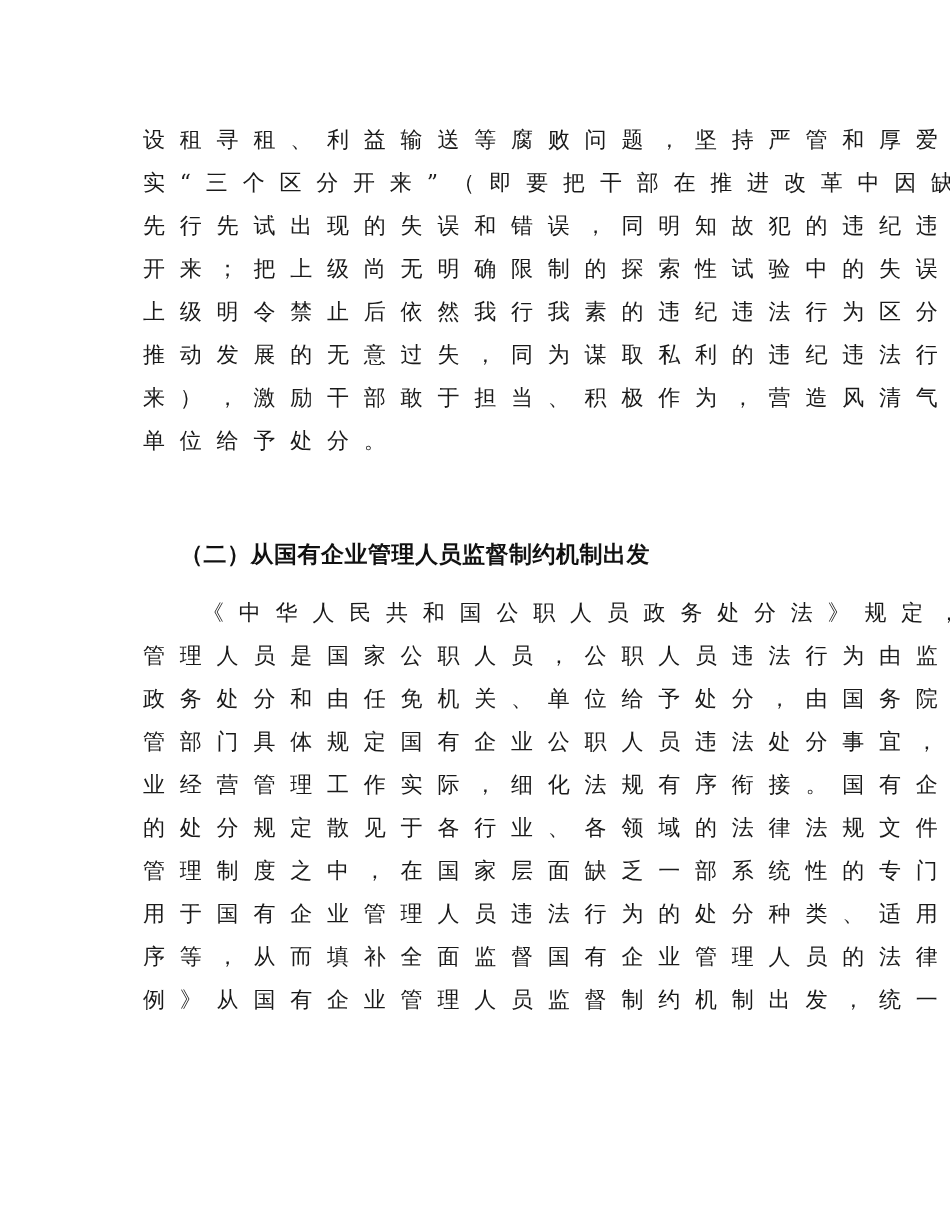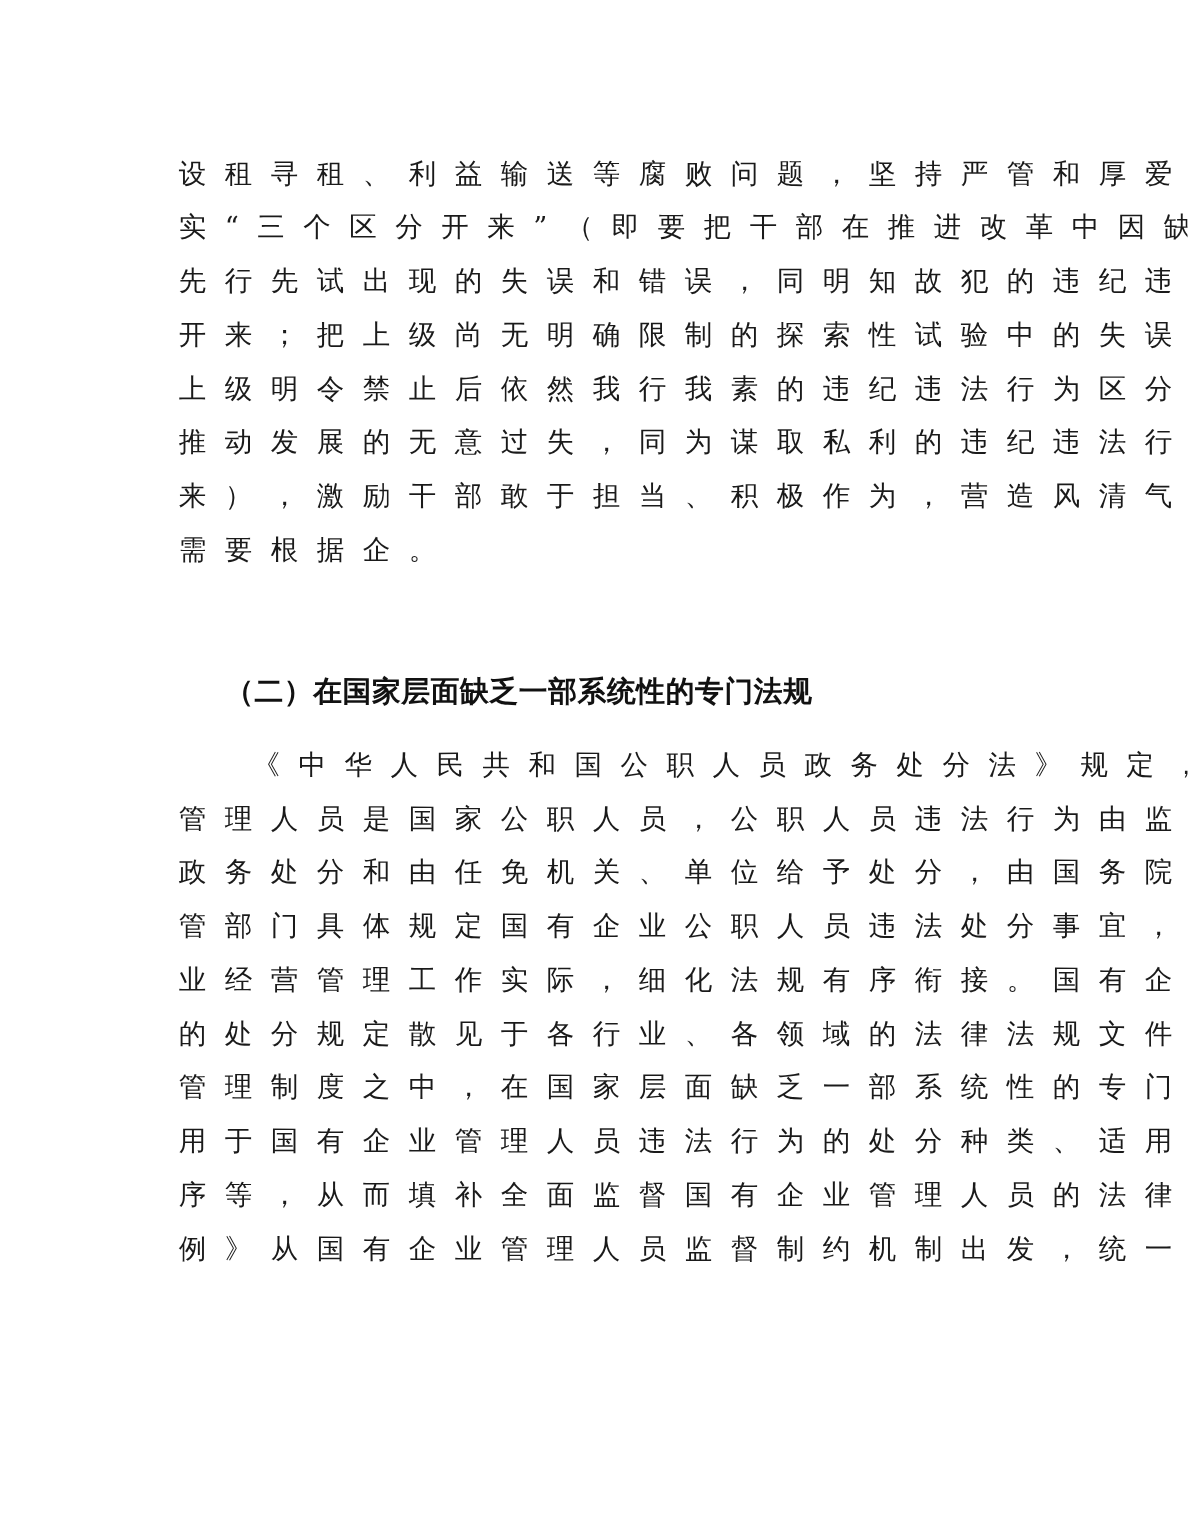--- a/index.html
+++ b/index.html
@@ -53,24 +53,24 @@
 <div class="page">
 
   <div>
     <div class="line" style="top:127px">设租寻租、利益输送等腐败问题，坚持严管和厚爱相结合，落</div>
     <div class="line" style="top:170px">实“三个区分开来”（即要把干部在推进改革中因缺乏经验、</div>
     <div class="line" style="top:213px">先行先试出现的失误和错误，同明知故犯的违纪违法行为区分</div>
     <div class="line" style="top:256px">开来；把上级尚无明确限制的探索性试验中的失误和错误，同</div>
     <div class="line" style="top:299px">上级明令禁止后依然我行我素的违纪违法行为区分开来；把为</div>
     <div class="line" style="top:342px">推动发展的无意过失，同为谋取私利的违纪违法行为区分开</div>
     <div class="line" style="top:385px">来），激励干部敢于担当、积极作为，营造风清气正、干事创</div>
-    <div class="line" style="top:428px">需要根据企。</div>
+    <div class="line" style="top:428px">单位给予处分。</div>
   </div>
 
-  <div class="heading">（二）在国家层面缺乏一部系统性的专门法规</div>
+  <div class="heading">（二）从国有企业管理人员监督制约机制出发</div>
 
   <div>
     <div class="line indent" style="top:600px">《中华人民共和国公职人员政务处分法》规定，国有企业</div>
     <div class="line" style="top:643px">管理人员是国家公职人员，公职人员违法行为由监察机关给予</div>
     <div class="line" style="top:686px">政务处分和由任免机关、单位给予处分，由国务院及其相关主</div>
     <div class="line" style="top:729px">管部门具体规定国有企业公职人员违法处分事宜，需要根据企</div>
     <div class="line" style="top:772px">业经营管理工作实际，细化法规有序衔接。国有企业管理人员</div>
     <div class="line" style="top:815px">的处分规定散见于各行业、各领域的法律法规文件和企业内部</div>
     <div class="line" style="top:858px">管理制度之中，在国家层面缺乏一部系统性的专门法规，以适</div>
     <div class="line" style="top:901px">用于国有企业管理人员违法行为的处分种类、适用范围、分程</div>

